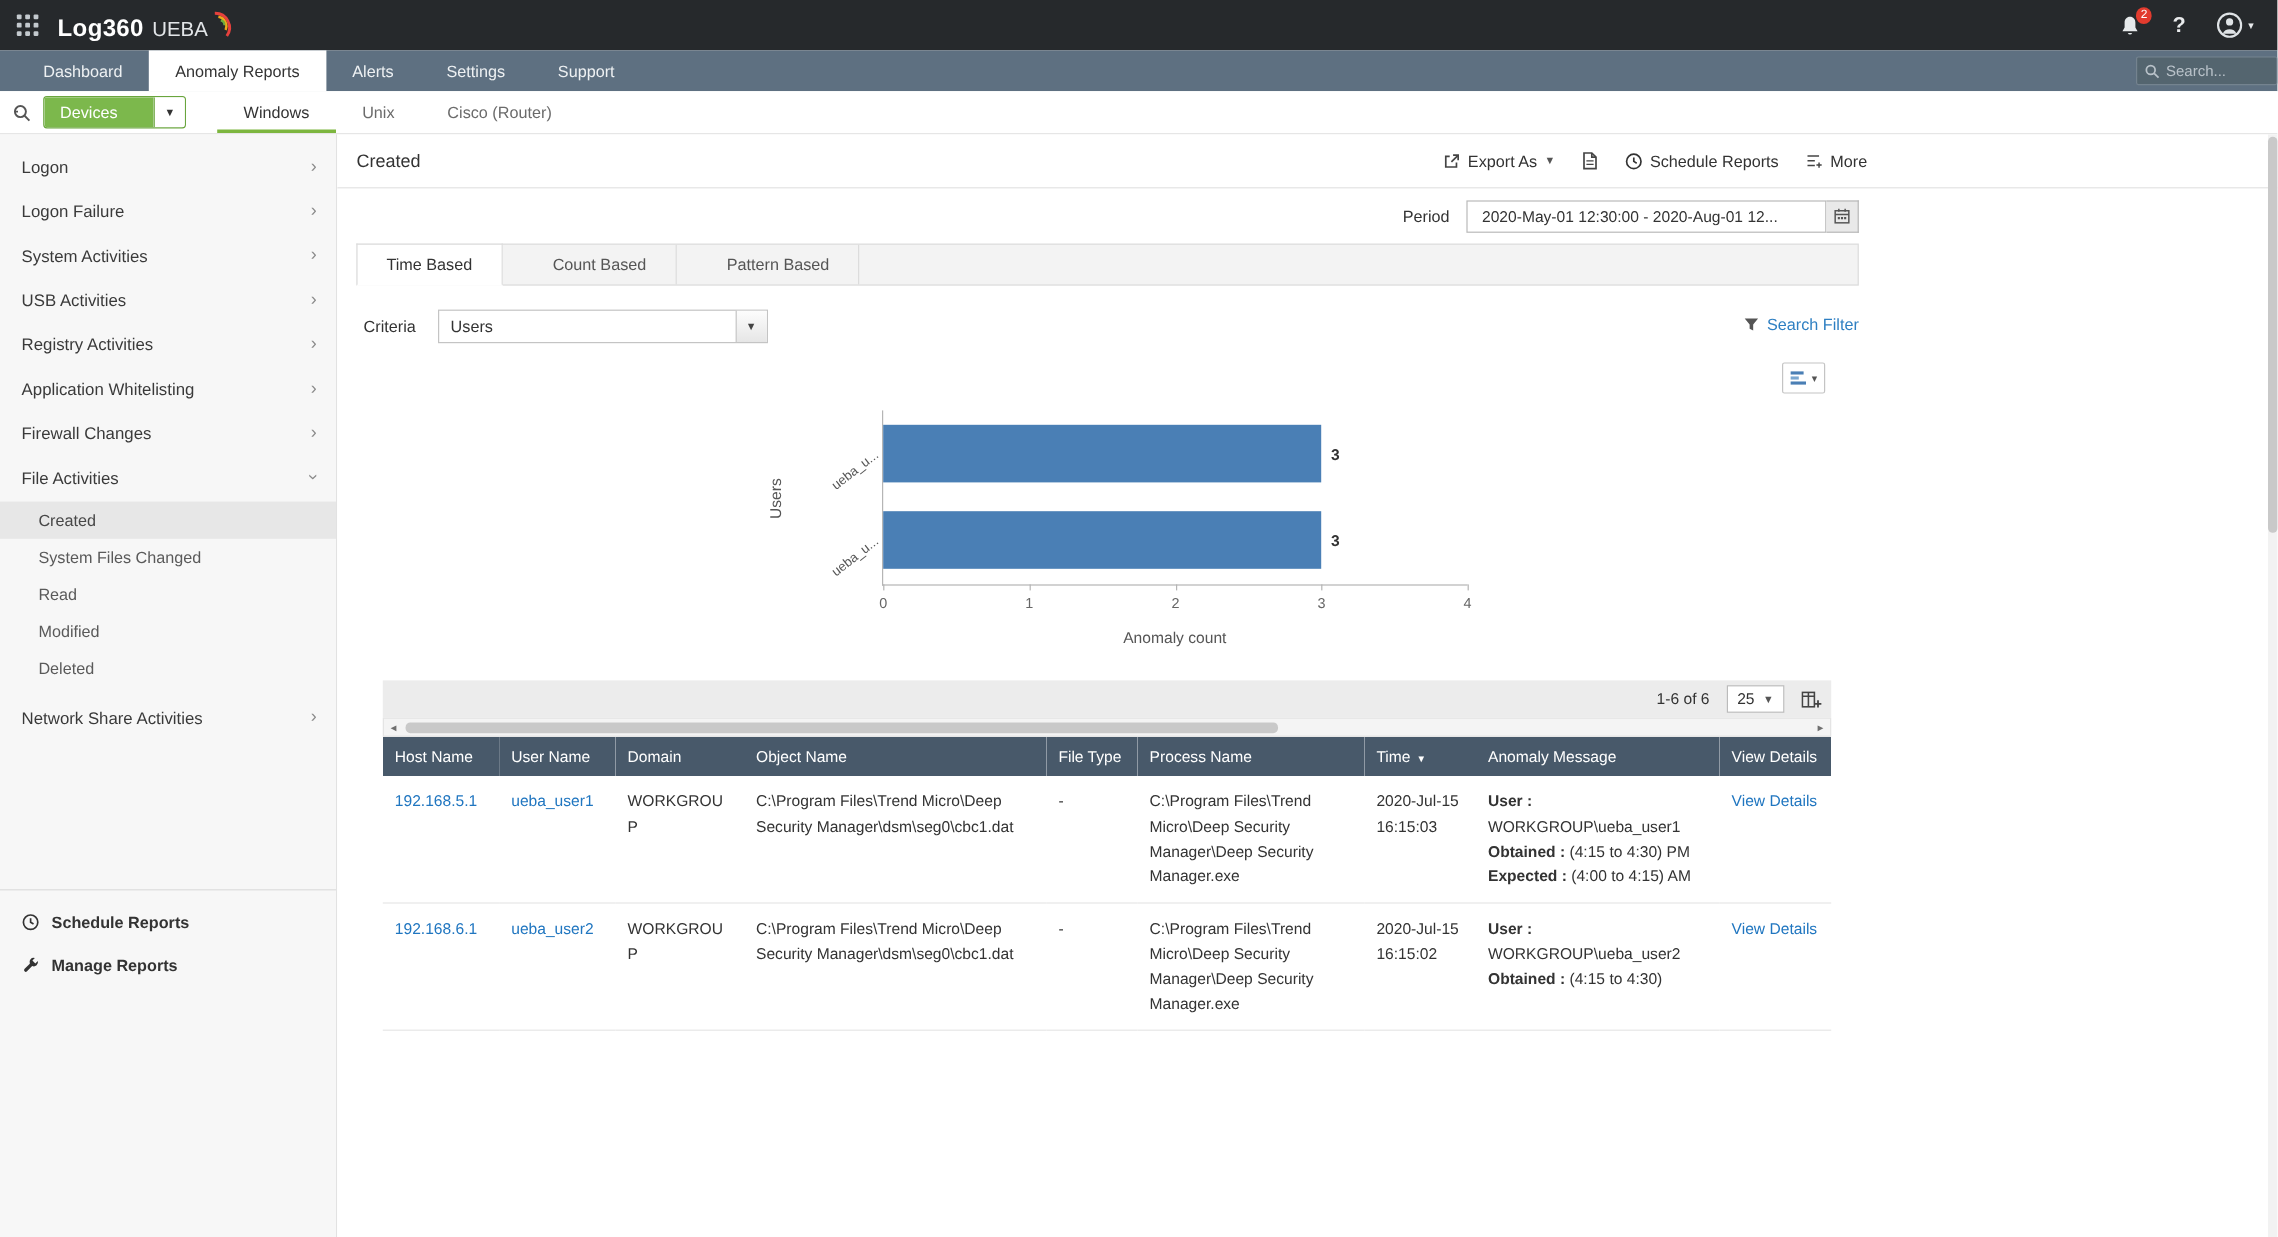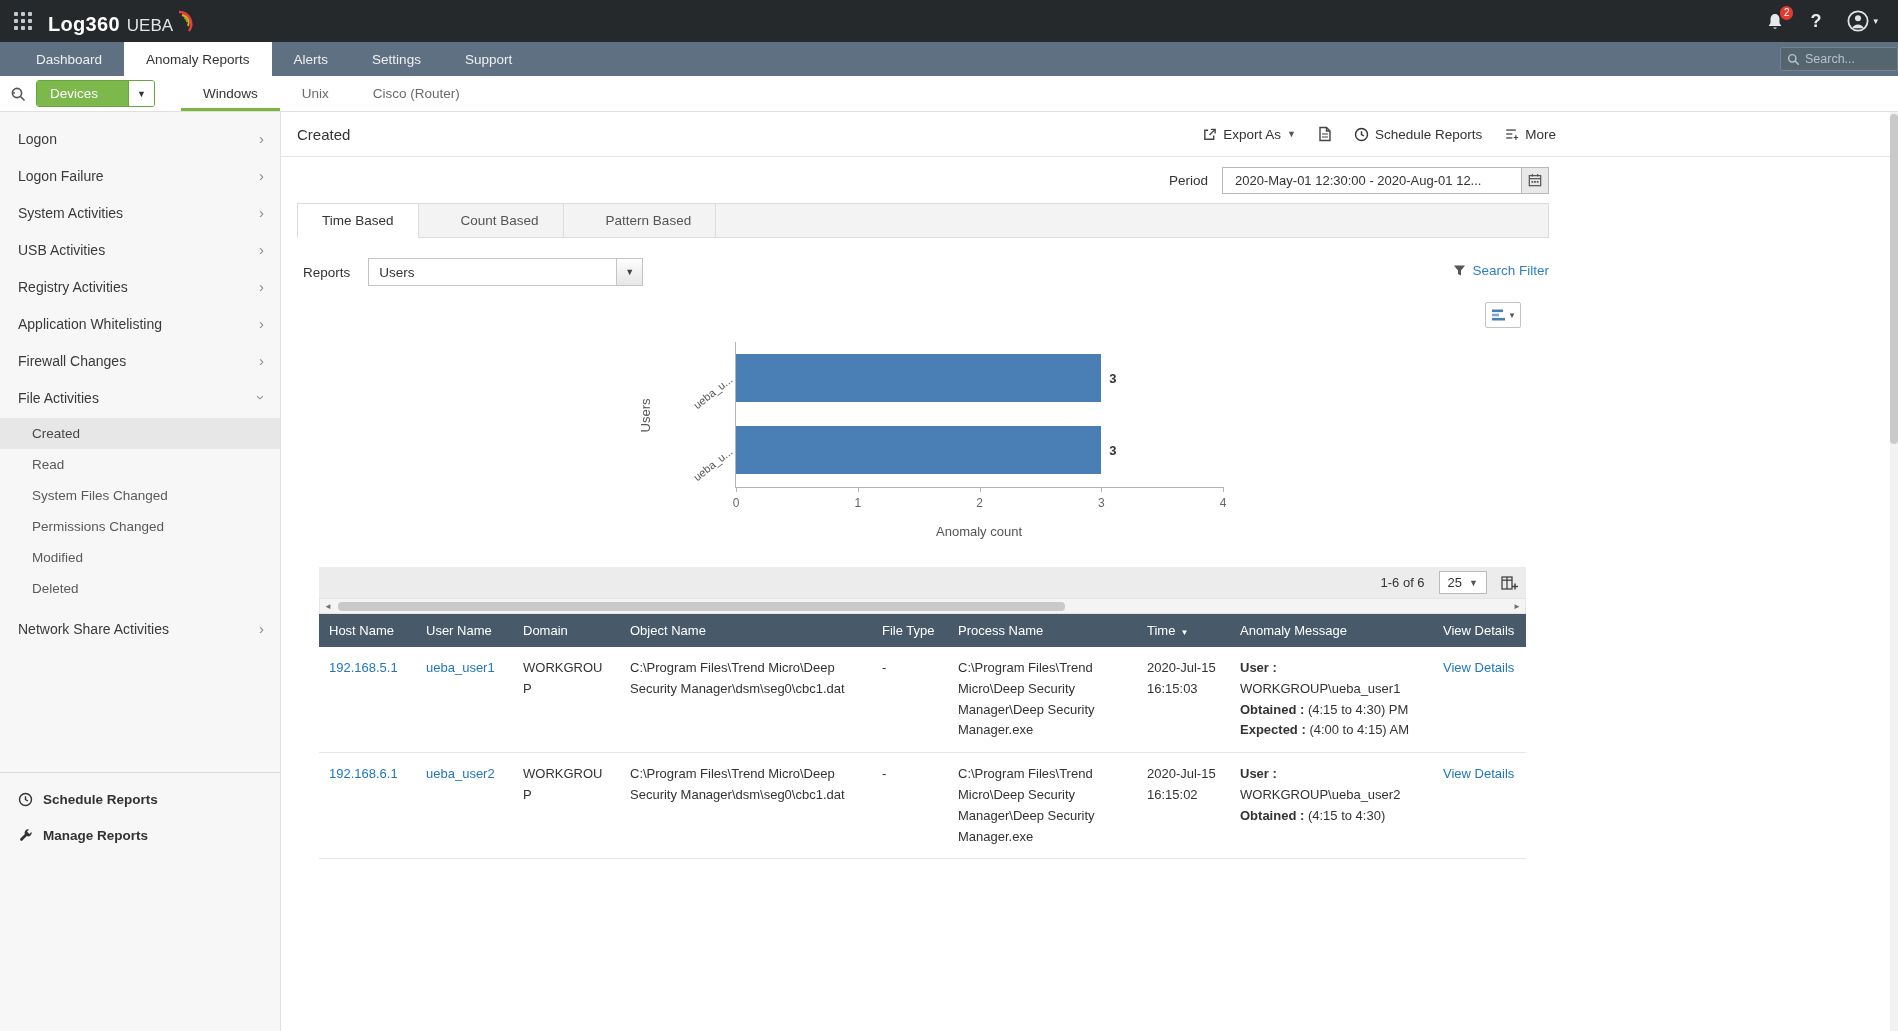--- a/index.html
+++ b/index.html
@@ -258,23 +258,22 @@
     <div class="side-item">
       <span class="lbl">Firewall Changes</span>
       <span class="chev">›</span>
     </div>
     <div class="side-item">
       <span class="lbl">File Activities</span>
       <span class="chev down">›</span>
     </div>
     <div class="side-sub">
       <div class="side-subitem selected">Created</div>
+      <div class="side-subitem">System Files Changed</div>
       <div class="side-subitem">Read</div>
-      <div class="side-subitem">System Files Changed</div>
-      <div class="side-subitem">Permissions Changed</div>
       <div class="side-subitem">Modified</div>
       <div class="side-subitem">Deleted</div>
     </div>
     <div class="side-item">
       <span class="lbl">Network Share Activities</span>
       <span class="chev">›</span>
     </div>
     <div class="side-gap"></div>
     <div class="side-footer">
       <div class="side-footer-item">
@@ -361,21 +360,21 @@
         </span>
       </div>
 
       <div class="report-tabs">
         <div class="rtab active">Time Based</div>
         <div class="rtab">Count Based</div>
         <div class="rtab">Pattern Based</div>
       </div>
 
       <div class="criteria-row">
-        <span class="criteria-label">Reports</span>
+        <span class="criteria-label">Criteria</span>
         <div class="select-box">
           <span class="select-text">Users</span>
           <span class="select-caret">▼</span>
         </div>
         <div class="search-filter">
           <span>
             <svg width="13" height="13" viewBox="0 0 14 14">
               <path d="M1 1.5h12L8.6 7v5.3l-3.2-1.6V7z" fill="#555"></path>
             </svg>
           </span>

